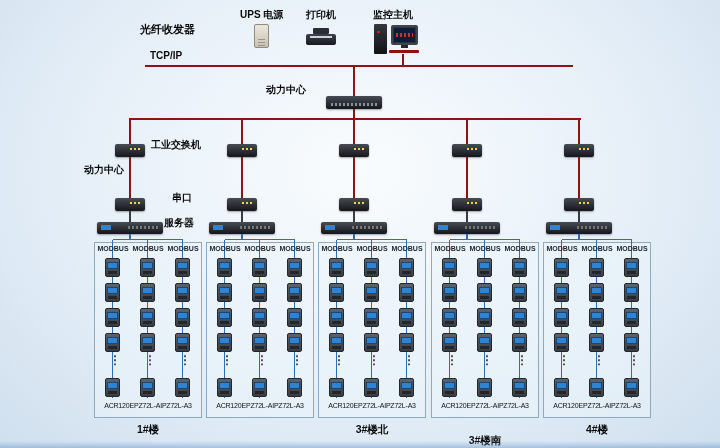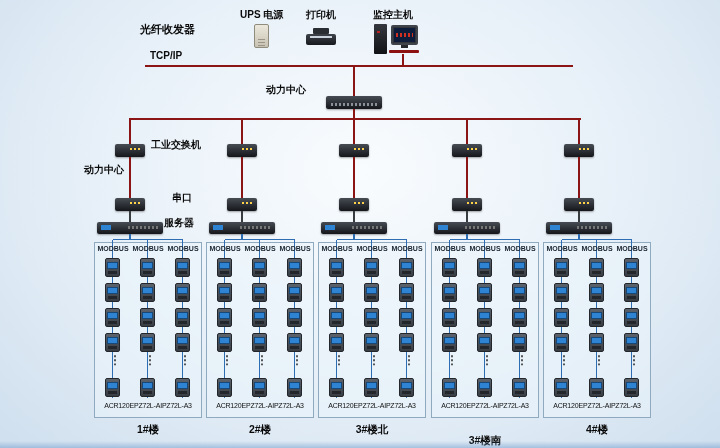--- a/index.html
+++ b/index.html
@@ -164,21 +164,20 @@
     <div class="dots" style="left: 256px; top: 355px;">⋮</div>
     <div class="vline blue" style="left: 294px; top: 240px; width: 1px; height: 158px;"></div>
     <div class="modbus" style="left: 277px; top: 245px;">MODBUS</div>
     <div class="meter" style="left: 287px; top: 258px;"></div>
     <div class="meter" style="left: 287px; top: 283px;"></div>
     <div class="meter" style="left: 287px; top: 308px;"></div>
     <div class="meter" style="left: 287px; top: 333px;"></div>
     <div class="meter" style="left: 287px; top: 378px;"></div>
     <div class="dots" style="left: 291px; top: 355px;">⋮</div>
     <div class="gfooter" style="left: 207px; top: 402px; width: 106px;">ACR120EPZ72L-AIPZ72L-A3</div>
-    <div class="gname" style="left: 206px; top: 423px; width: 108px;">2#楼</div>
     <div class="vline red" style="left: 353px; top: 120px; width: 2px; height: 24px;"></div>
     <div class="device tx" style="left: 339px; top: 144px;"></div>
     <div class="vline red" style="left: 353px; top: 157px; width: 2px; height: 41px;"></div>
     <div class="device tx" style="left: 339px; top: 198px;"></div>
     <div class="vline dark" style="left: 353px; top: 211px; width: 2px; height: 11px;"></div>
     <div class="device srv" style="left: 321px; top: 222px;"></div>
     <div class="vline blue" style="left: 353px; top: 234px; width: 2px; height: 6px;"></div>
     <div class="hline blue" style="left: 337px; top: 239px; width: 70px; height: 1px;"></div>
     <div class="gbox" style="left: 318px; top: 242px; width: 108px; height: 176px;"></div>
     <div class="vline blue" style="left: 336px; top: 240px; width: 1px; height: 158px;"></div>

